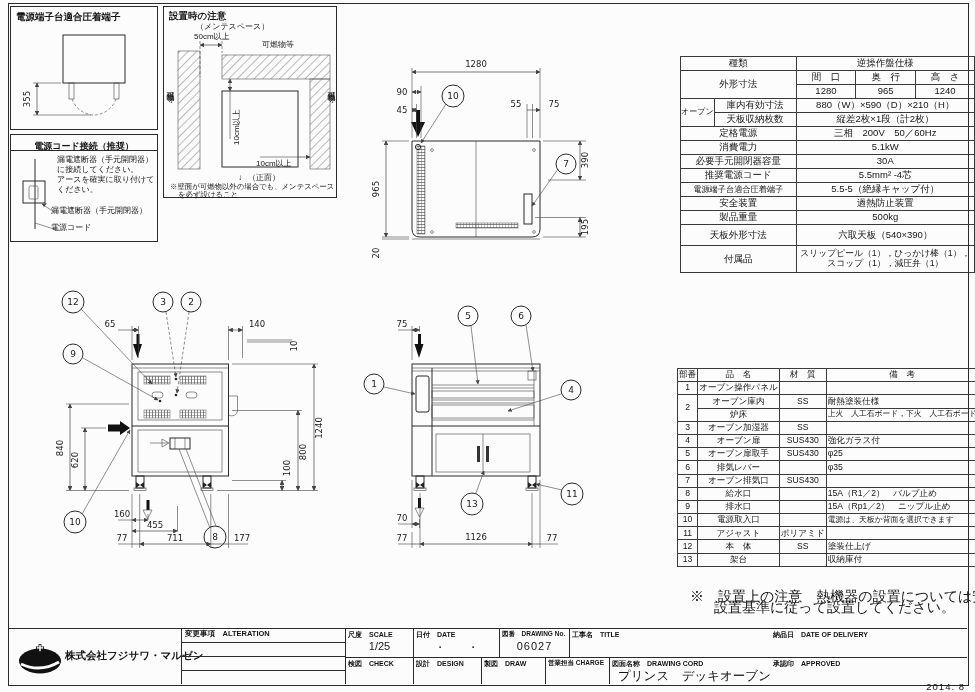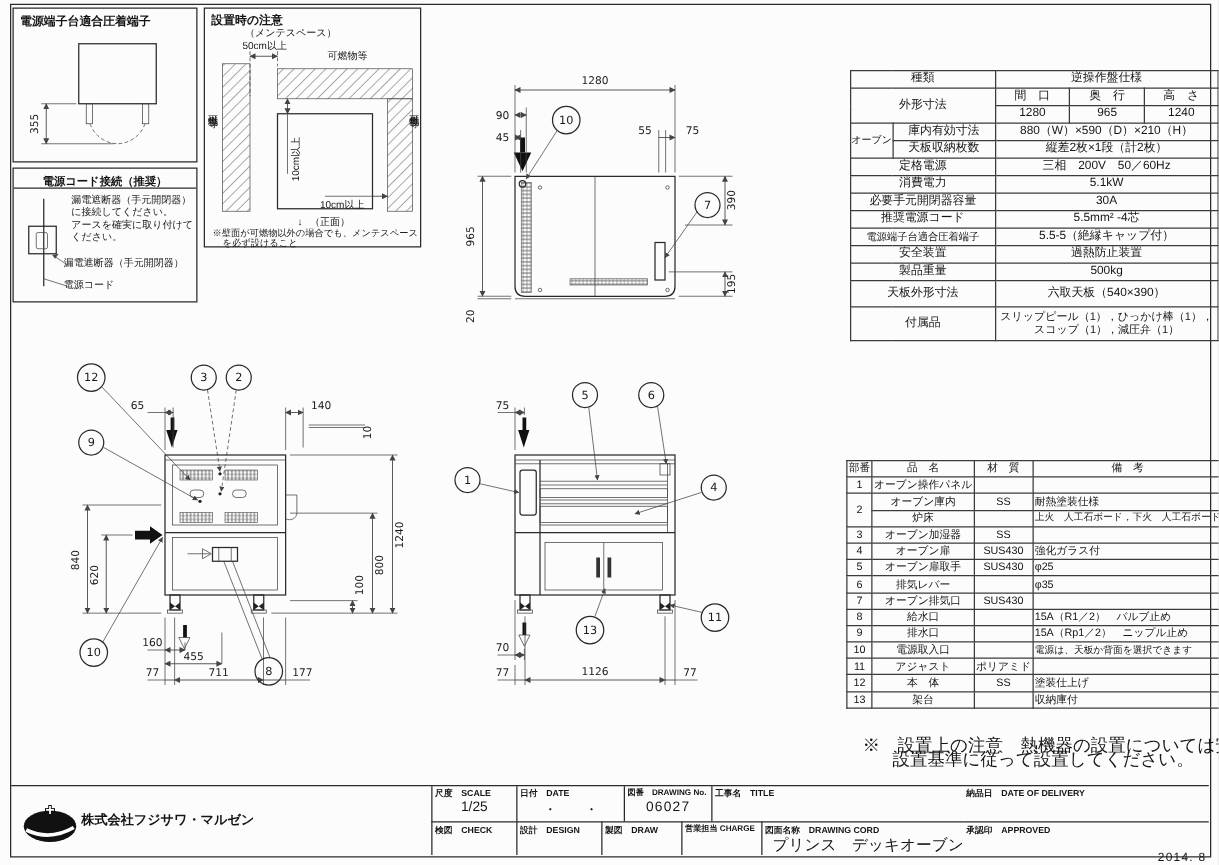--- a/index.html
+++ b/index.html
@@ -546,20 +546,25 @@
       <svg width="50" height="42" viewBox="0 0 50 42" style="top:8px;left:6px;">
         <ellipse cx="25" cy="24" rx="21" ry="12.5" fill="#111"></ellipse>
         <path d="M6,27 Q25,36 44,25" stroke="#fcfcfc" stroke-width="3" fill="none"></path>
         <rect x="23.6" y="7" width="2.8" height="8" fill="#111"></rect>
           <rect x="21" y="9.5" width="8" height="2.8" fill="#111"></rect>
         <rect x="24.3" y="7.8" width="1.4" height="6.4" fill="#fff"></rect>
           <rect x="21.8" y="10.2" width="6.4" height="1.4" fill="#fff"></rect>
       </svg>
       <span class="abs" style="left:56px;top:20px;font-size:10.5px;font-weight:bold;white-space:nowrap;">株式会社フジサワ・マルゼン</span>
     </div>
+    <div class="tb-cell" style="left:172px;top:0;width:164px;height:55px;">
+      <div style="height:13px;border-bottom:1px solid #2a2a2a;font-size:7.5px;font-weight:bold;padding-left:3px;">変更事項　ALTERATION</div>
+      <div style="height:13px;border-bottom:1px solid #2a2a2a;"></div>
+      <div style="height:13px;border-bottom:1px solid #2a2a2a;"></div>
+    </div>
     <div class="tb-cell" style="left:336px;top:0;width:68px;height:28px;">
       <span class="tb-lab">尺度　SCALE</span>
         <span class="tb-val">1/25</span>
       </div>
     <div class="tb-cell" style="left:404px;top:0;width:86px;height:28px;">
       <span class="tb-lab">日付　DATE</span>
         <span class="tb-val">・　　・</span>
       </div>
     <div class="tb-cell" style="left:490px;top:0;width:70px;height:28px;">
       <span class="tb-lab" style="font-size:6.5px;">図番　DRAWING No.</span>

